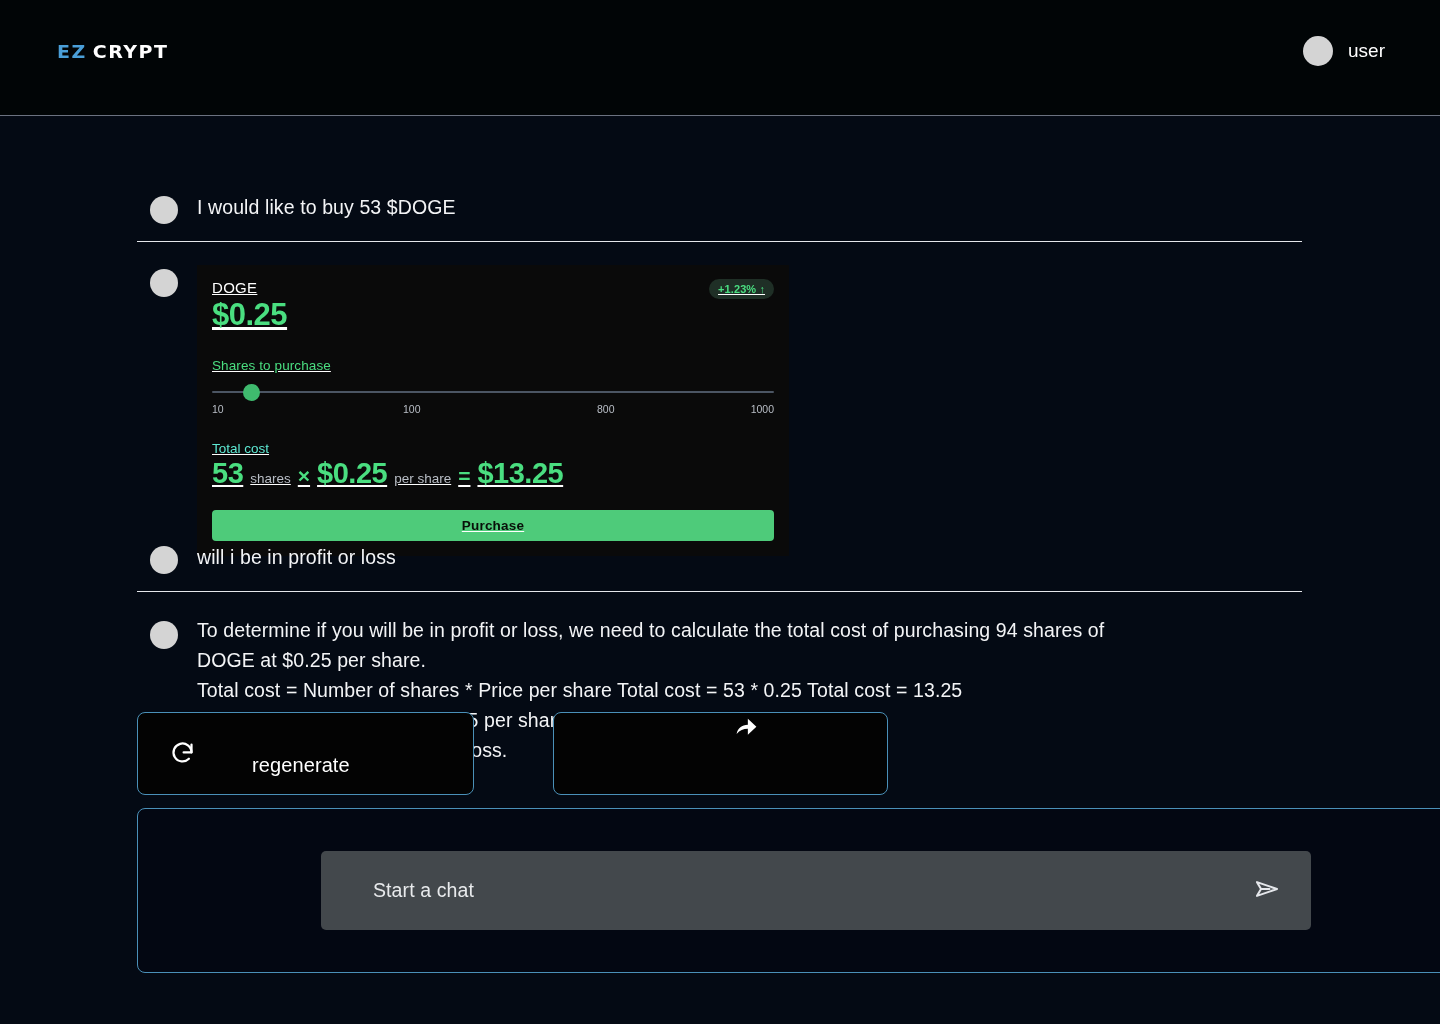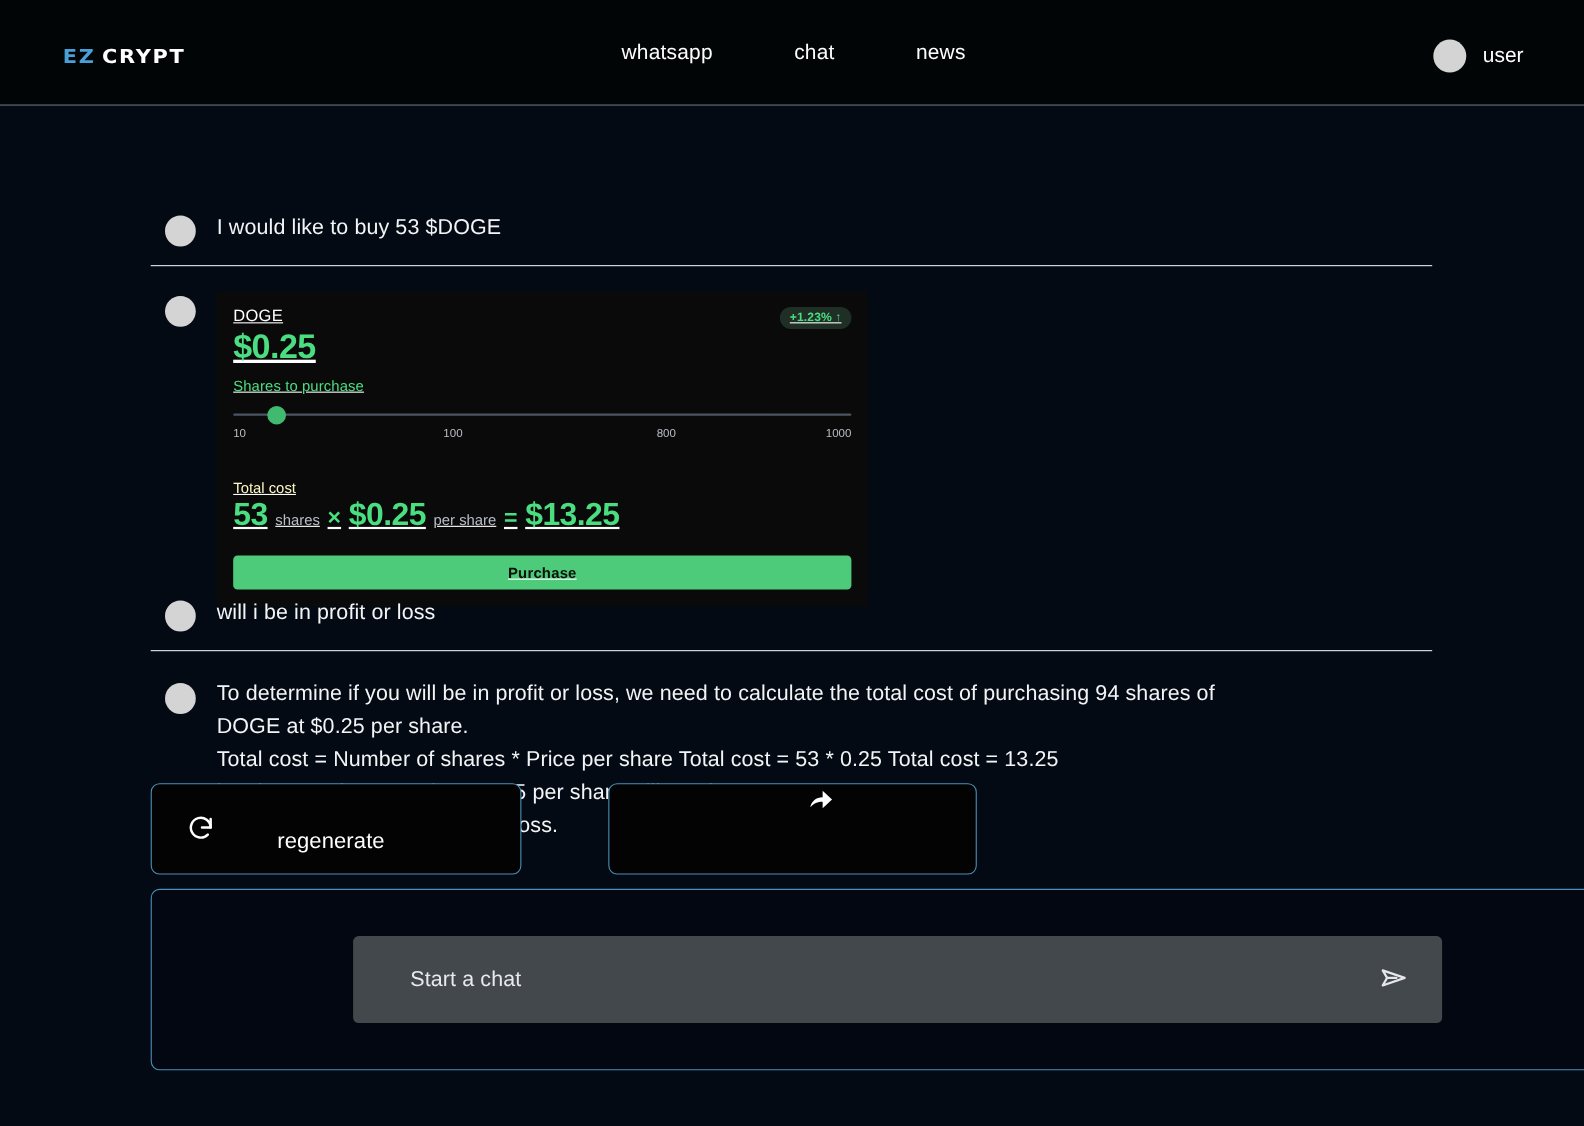--- a/index.html
+++ b/index.html
@@ -16,21 +16,21 @@
     font-family: "Liberation Sans", sans-serif;
     color: #ffffff;
     position: relative;
   }
 
   
   .header {
     position: absolute;
     top: 0; left: 0;
     width: 1440px;
-    height: 96px;
+    height: 116px;
     background: #010506;
     border-bottom: 1px solid #6b7280;
     display: flex;
     align-items: center;
   }
 
   .logo {
     position: absolute;
     left: 57px;
     top: 41px;
@@ -176,21 +176,21 @@
     font-weight: 600;
     padding: 4px 9px;
     border-radius: 10px;
     white-space: nowrap;
     letter-spacing: 0.1px;
   }
 
   .section-label {
     font-size: 13.5px;
     color: #4ade80;
-    margin-top: 10px;
+    margin-top: 25px;
     letter-spacing: 0.1px;
   }
 
   
   .slider-wrap {
     position: relative;
     margin-top: 15px;
     height: 8px;
     cursor: pointer;
   }
@@ -222,22 +222,22 @@
   }
   .slider-ticks span { position: absolute; top: 0; }
   .tick-10   { left: 0; }
   .tick-100  { left: 191px; }
   .tick-500  { left: 385px; }
   .tick-1000 { right: 0; }
 
   
   .total-label {
     font-size: 13.5px;
-    color: #fef9c3;
-    margin-top: 32px;
+    color: #5eead4;
+    margin-top: 22px;
   }
 
   .total-row {
     display: flex;
     align-items: baseline;
     gap: 7px;
     margin-top: 1px;
     white-space: nowrap;
   }
   .big-num {
@@ -363,25 +363,20 @@
 </style>
 </head>
 <body>
 
 <div class="header">
   <div class="logo">
     <span class="logo-ez">EZ</span>
     <span class="logo-crypt">CRYPT</span>
   </div>
 
-  <nav class="nav">
-    <span class="nav-item">whatsapp</span>
-    <span class="nav-item">chat</span>
-    <span class="nav-item">news</span>
-  </nav>
 
   <div class="user-area">
     <div class="avatar-header"></div>
     <span class="user-label">user</span>
   </div>
 </div>
 
 <div class="stream">
 
   <div class="msg" id="msg-user-1">

